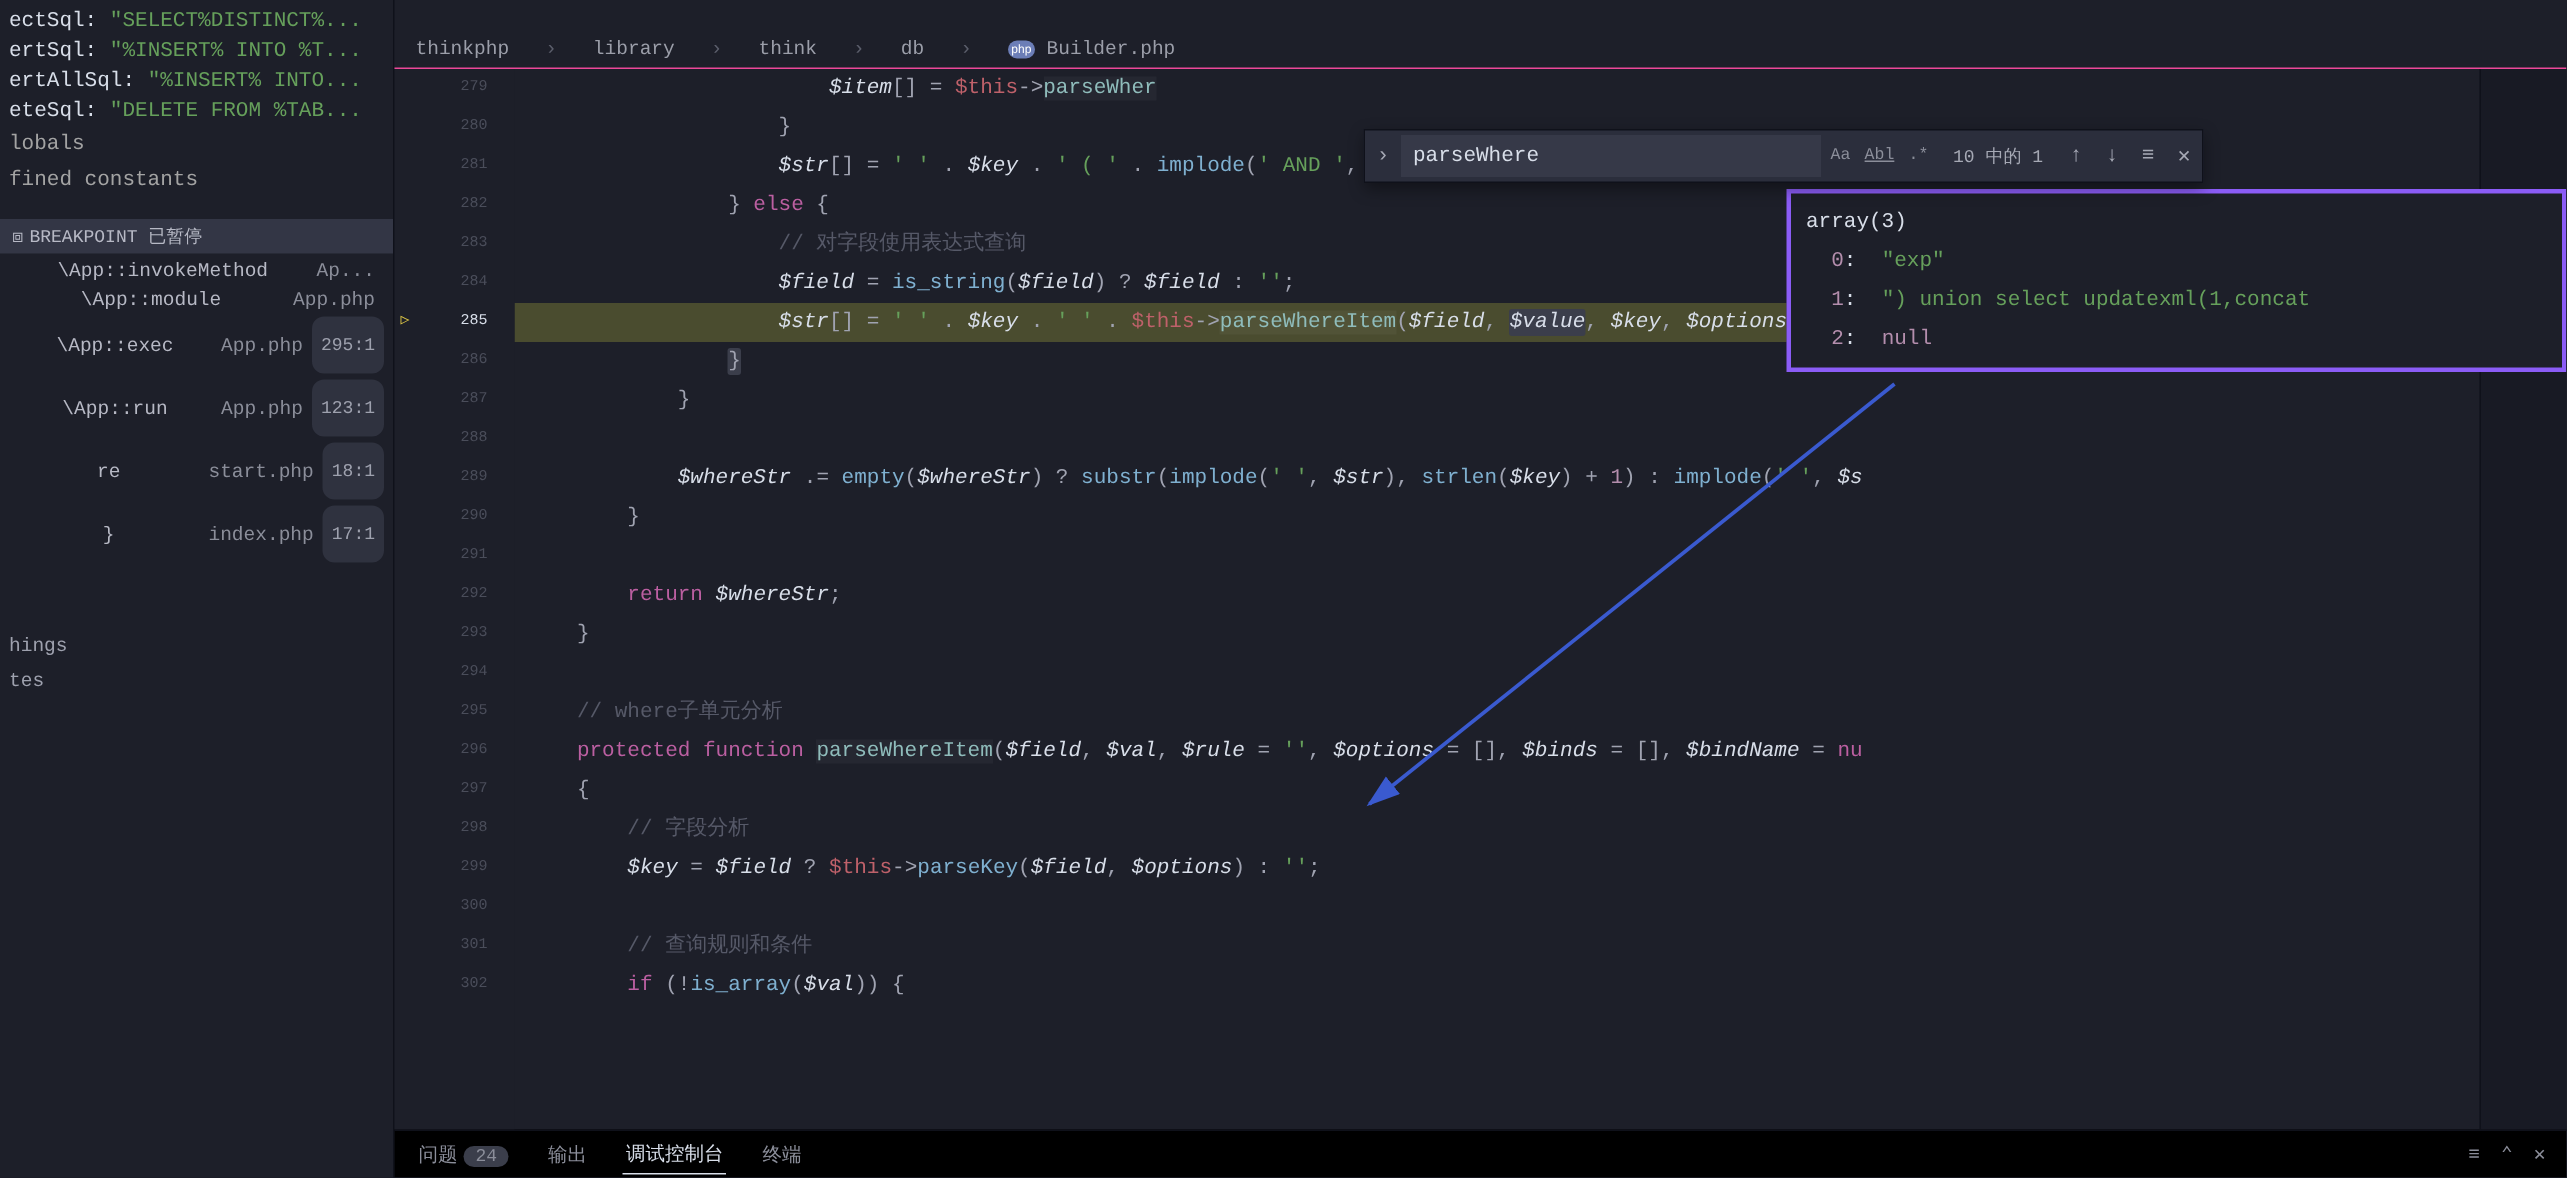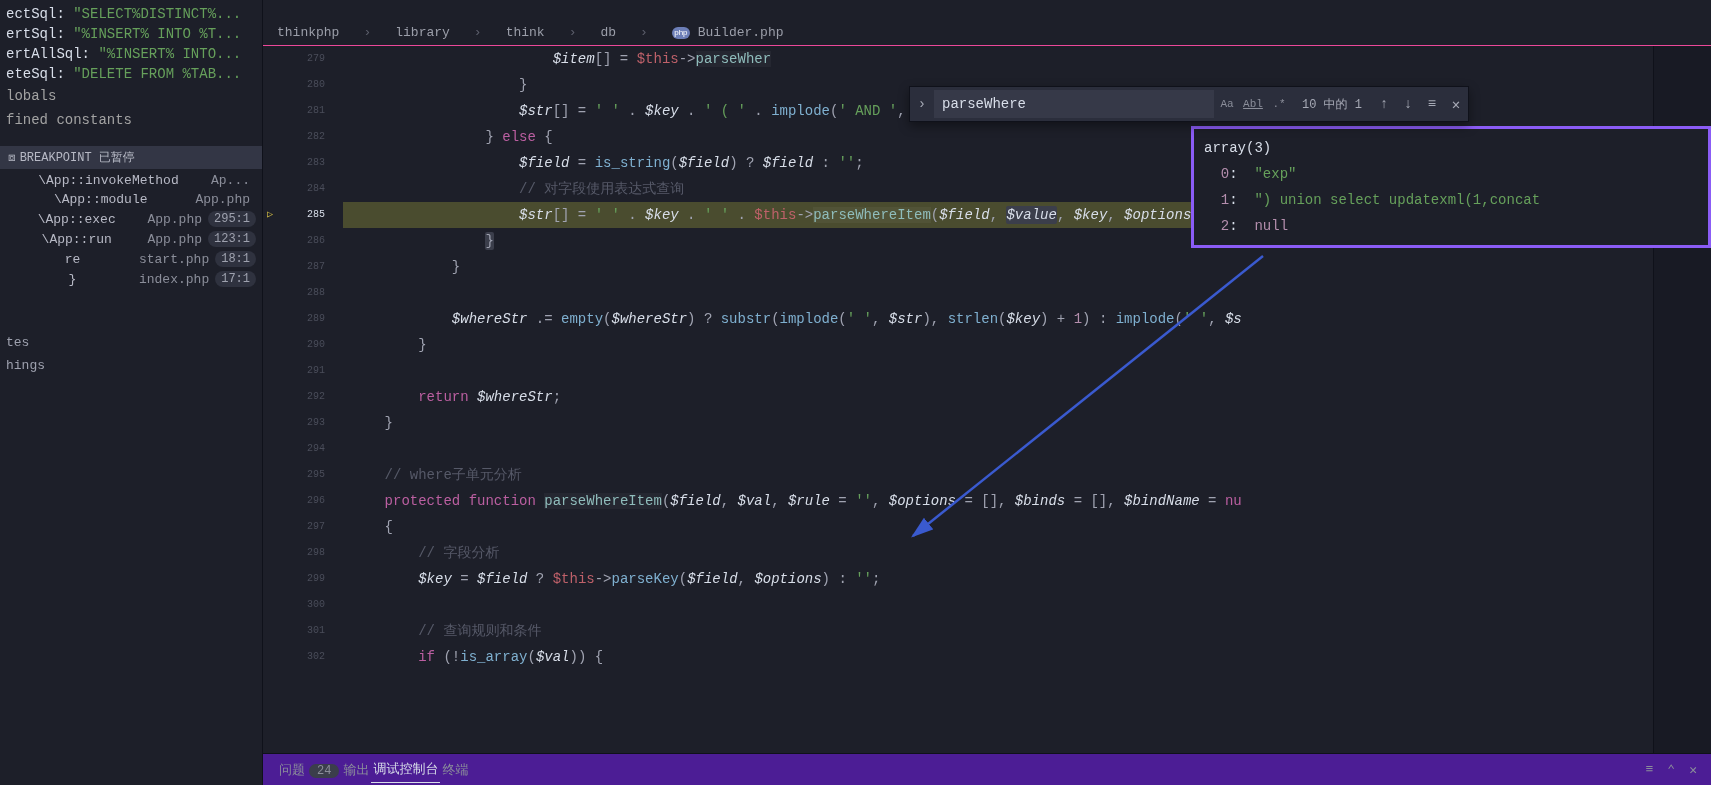--- a/index.html
+++ b/index.html
@@ -13,21 +13,21 @@
 .sb-key { color:#d8dee9; }
 .sb-val { color:#66a05b; }
 .sb-plain { color:#a3a3a3; padding:4px 6px; }
 .sb-sep { height:10px; }
 .breakpoint-bar { background:#333645; padding:3px 8px; font-size:12px; color:#b7b9c5; display:flex; align-items:center; gap:4px; }
 .sb-bottom { flex:0 0 auto; }
 .stack { padding:2px 0;text-align:center; }
 .stack-row { display:flex; align-items:center; padding:2px 6px; font-size:13px; white-space:nowrap; }
 .stack-method { flex:1; overflow:hidden; color:#b7b9c5; }
 .stack-file { color:#8b8e9a; margin-right:6px; }
-.stack-pos { background:#2f323f; color:#9ea1ae; border-radius:8px; padding:1px 6px; font-size:12px; }
+.stack-pos { background:#2f323f; color:#9ea1ae; border-radius:8px; padding:12px 6px; font-size:12px; }
 .sb-foot { padding:4px 6px; color:#9ea1ae; font-size:13px; }
 
 
 .main { flex:1; display:flex; flex-direction:column; position:relative; }
 .crumbs { height:26px; display:flex; align-items:center; gap:24px; padding:0 14px; color:#9b9ea9; font-size:13px; background:#1d1f29; border-bottom:1px solid #ec4899;margin-top:20px; }
 .crumbs span.sep { color:#5b5e6b; }
 .editor-wrap { flex:1; display:flex; overflow:hidden; position:relative; }
 .gutter { width:80px; text-align:right; padding-right:18px; color:#4a4d5a; font-size:10px; line-height:26px; background:#1d1f29; user-select:none; }
 .gutter .ln { height:26px; }
 .code { flex:1; font-size:14px; line-height:26px; position:relative; overflow:hidden; }
@@ -55,21 +55,21 @@
 
 .varbox { position:absolute; top:80px; right:0; width:520px; background:#1d1f29; border:3px solid #8b5cf6; padding:6px 10px; font-size:14px; line-height:26px; color:#d8dee9; z-index:5; }
 .varbox .vk { color:#b48ead; }
 .varbox .vs { color:#66a05b; }
 .varbox .vn { color:#b48ead; }
 
 
 .minimap { width:58px; background:#181a24; border-left:1px solid #0f111a; }
 
 
-.panel { height:32px; border-top:1px solid #0f111a; background:#4c1d95; display:flex; align-items:center; padding:0 14px; font-size:13px; color:#8b8e9a; }
+.panel { height:32px; border-top:1px solid #0f111a; background:#000000; display:flex; align-items:center; padding:0 14px; gap:22px; font-size:13px; color:#8b8e9a; }
 .panel .tab { cursor:pointer; padding:4px 2px; }
 .panel .tab.active { color:#d8dee9; border-bottom:1px solid #d8dee9; }
 .panel .badge { background:#3b3e4b; border-radius:10px; padding:0 8px; font-size:12px; margin-left:4px; }
 .panel .right { margin-left:auto; display:flex; gap:14px; }
 .panel .right span { cursor:pointer; }
 
 
 svg.arrow { position:absolute; top:0; left:0; pointer-events:none; z-index:8; }
 
 .php-icon { display:inline-block; width:18px; height:12px; background:#6c7eb7; border-radius:6px; font-size:8px; color:#fff; text-align:center; line-height:12px; font-family:sans-serif; vertical-align:middle; }
@@ -119,22 +119,22 @@
             <span class="stack-pos">18:1</span>
           </div>
           <div class="stack-row">
             <span class="stack-method">}</span>
             <span class="stack-file">index.php</span>
             <span class="stack-pos">17:1</span>
           </div>
         </div>
       <div style="height:40px"></div>
       <div id="sb-foot">
+          <div class="sb-foot">hings</div>
           <div class="sb-foot">tes</div>
-          <div class="sb-foot">hings</div>
         </div>
     </div>
   </aside>
 
   <div class="main">
     <div class="crumbs" id="crumbs">
         <span>thinkphp</span>
         <span class="sep">›</span>
         <span>library</span>
         <span class="sep">›</span>
@@ -170,22 +170,22 @@
           <div class="ln">299</div>
           <div class="ln">300</div>
           <div class="ln">301</div>
           <div class="ln">302</div>
         </div>
       <div class="code" id="code">
           <div class="line">                        <span class="tok-var">$item</span>[] = <span class="tok-this">$this</span>-&gt;<span class="sel-g">parseWher</span></div>
           <div class="line">                    }</div>
           <div class="line">                    <span class="tok-var">$str</span>[] = <span class="tok-str">' '</span> . <span class="tok-var">$key</span> . <span class="tok-str">' ( '</span> . <span class="tok-call">implode</span>(<span class="tok-str">' AND '</span>, <span class="tok-var">$item</span>) .</div>
           <div class="line">                } <span class="tok-kw">else</span> {</div>
+          <div class="line">                    <span class="tok-cm">// 对字段使用表达式查询</span></div>
           <div class="line">                    <span class="tok-var">$field</span> = <span class="tok-call">is_string</span>(<span class="tok-var">$field</span>) ? <span class="tok-var">$field</span> : <span class="tok-str">''</span>;</div>
-          <div class="line">                    <span class="tok-cm">// 对字段使用表达式查询</span></div>
           <div class="line hl-line">                    <span class="tok-var">$str</span>[] = <span class="tok-str">' '</span> . <span class="tok-var">$key</span> . <span class="tok-str">' '</span> . <span class="tok-this">$this</span>-&gt;<span class="sel-g">parseWhereItem</span>(<span class="tok-var">$field</span>, <span class="tok-var sel">$value</span>, <span class="tok-var">$key</span>, <span class="tok-var">$options</span>, <span class="tok-var">$bin</span></div>
           <div class="line">                <span class="sel">}</span></div>
           <div class="line">            }</div>
           <div class="line"></div>
           <div class="line">            <span class="tok-var">$whereStr</span> .= <span class="tok-call">empty</span>(<span class="tok-var">$whereStr</span>) ? <span class="tok-call">substr</span>(<span class="tok-call">implode</span>(<span class="tok-str">' '</span>, <span class="tok-var">$str</span>), <span class="tok-call">strlen</span>(<span class="tok-var">$key</span>) + <span class="tok-num">1</span>) : <span class="tok-call">implode</span>(<span class="tok-str">' '</span>, <span class="tok-var">$s</span></div>
           <div class="line">        }</div>
           <div class="line"></div>
           <div class="line">        <span class="tok-kw">return</span> <span class="tok-var">$whereStr</span>;</div>
           <div class="line">    }</div>
           <div class="line"></div>

